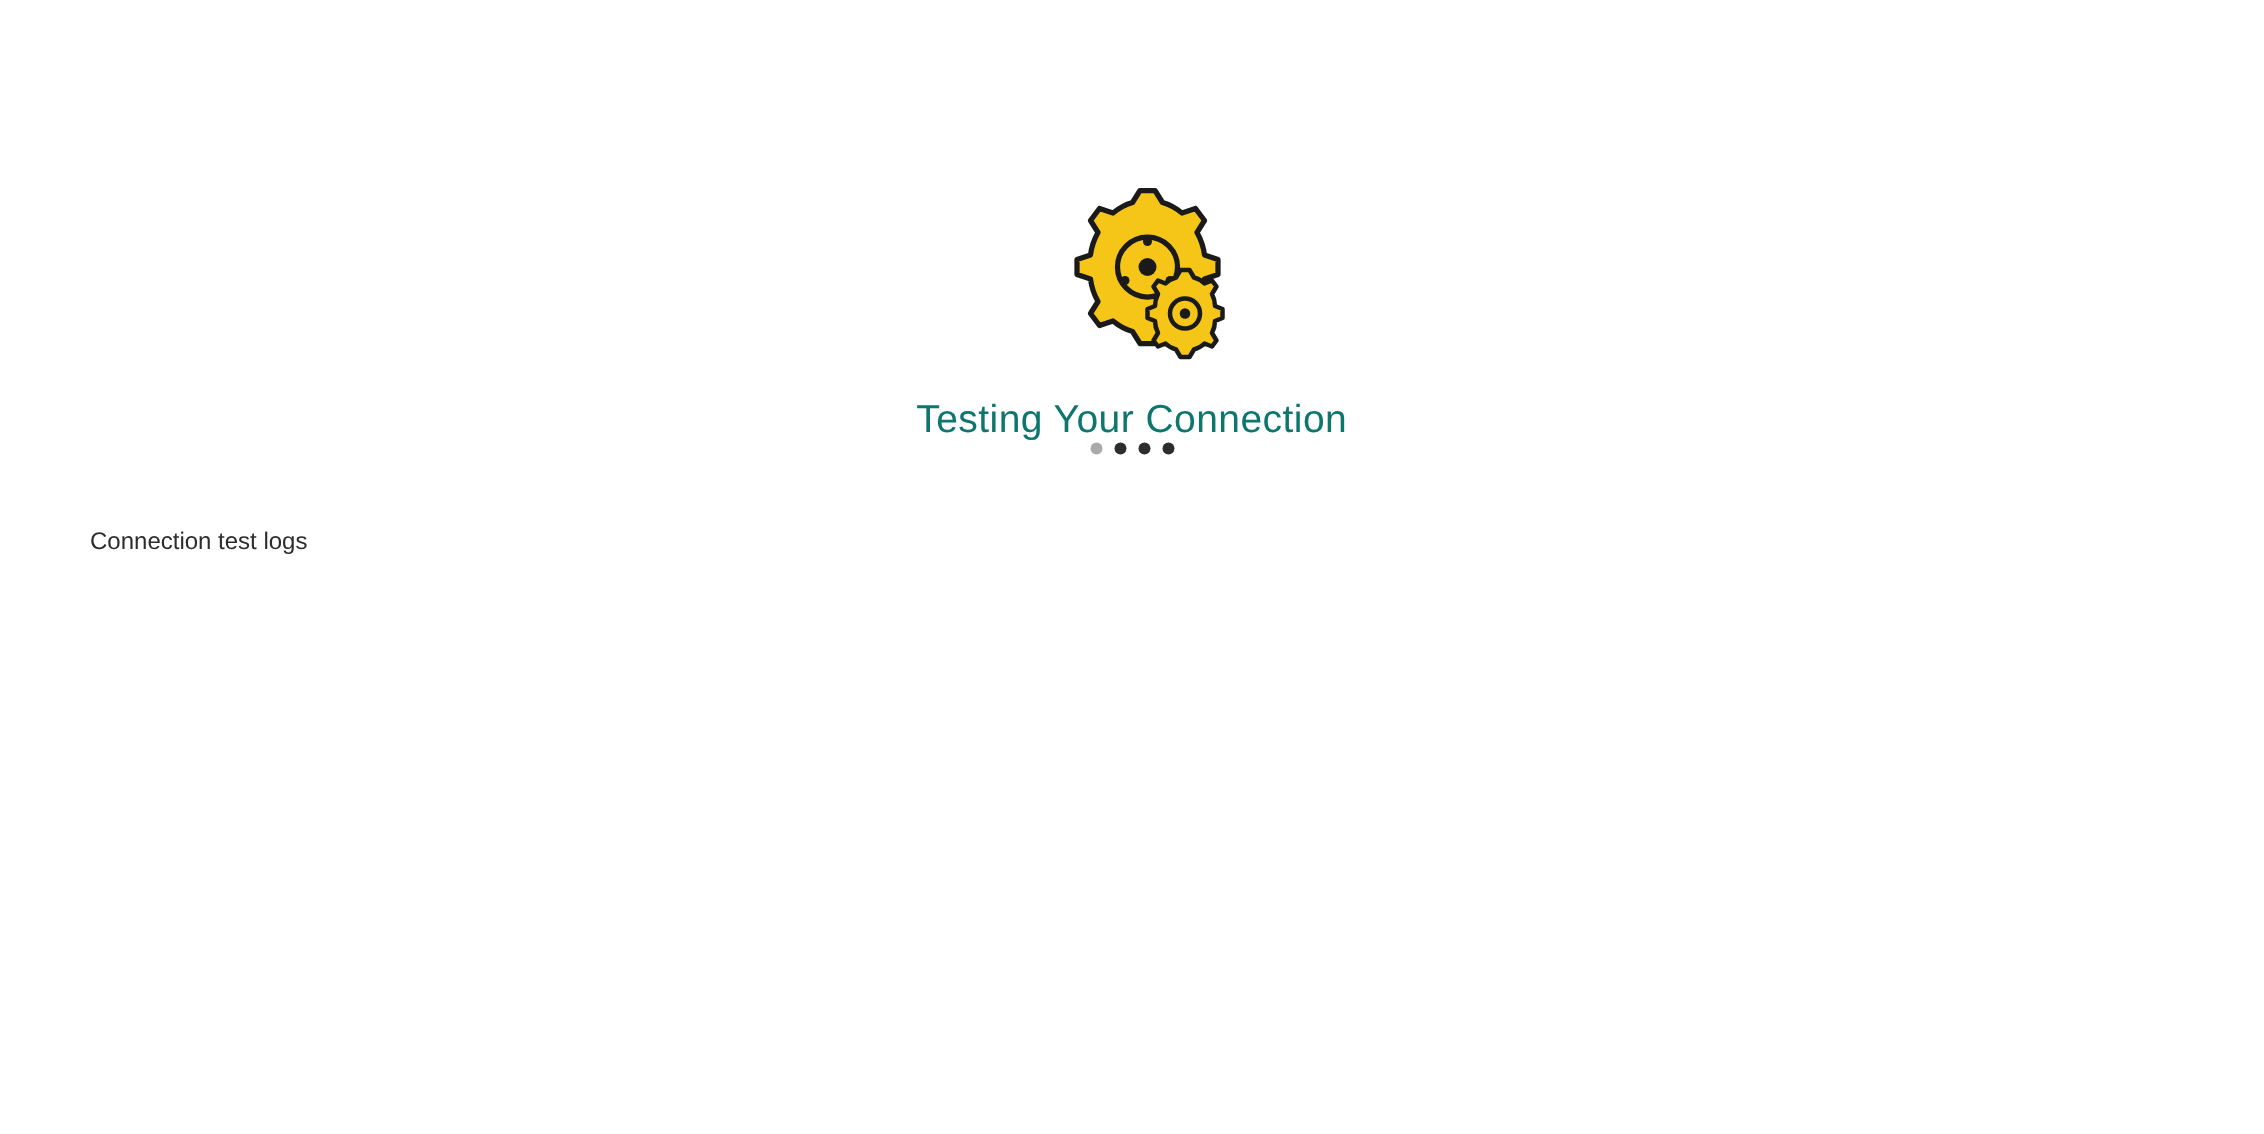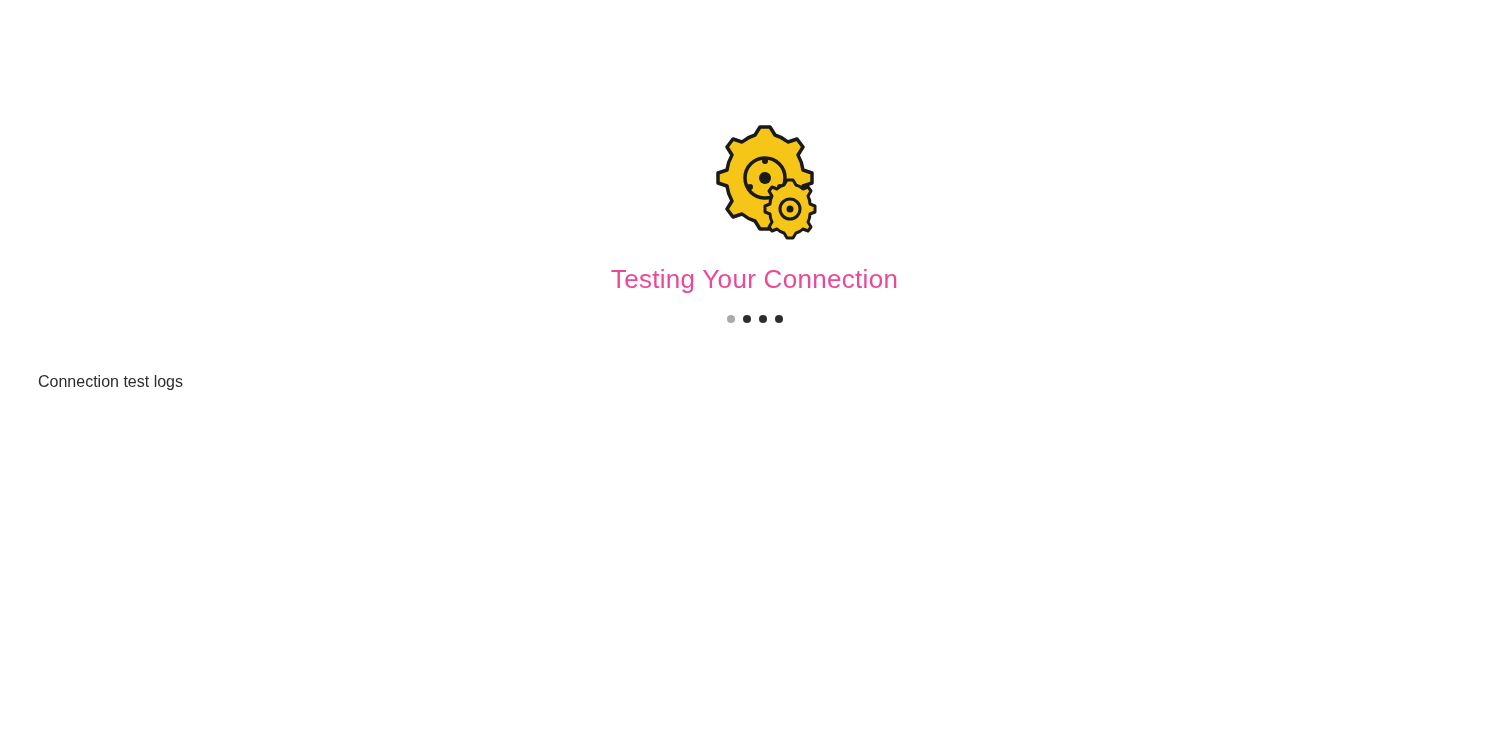--- a/index.html
+++ b/index.html
@@ -32,22 +32,21 @@
     }
 
     .gear-icon-container svg {
       width: 100%;
       height: 100%;
     }
 
     .title-text {
       font-size: 26px;
       font-weight: 400;
-      color: #ec4899;
-      margin-bottom: 20px;
+      color: #0f766e;
       letter-spacing: 0.3px;
     }
 
     .dots-container {
       display: flex;
       gap: 8px;
       margin-bottom: 50px;
     }
 
     .dot {
@@ -57,21 +56,21 @@
       border-radius: 50%;
     }
 
     .dot:first-child {
       background: #aaaaaa;
     }
 
     .log-section {
       width: 1320px;
       align-self: flex-start;
-      margin-left: 38px;
+      margin-left: 60px;
     }
 
     .log-label {
       font-size: 16px;
       color: #2d2d2d;
       margin-bottom: 12px;
       font-weight: 400;
     }
 
     .log-console {

